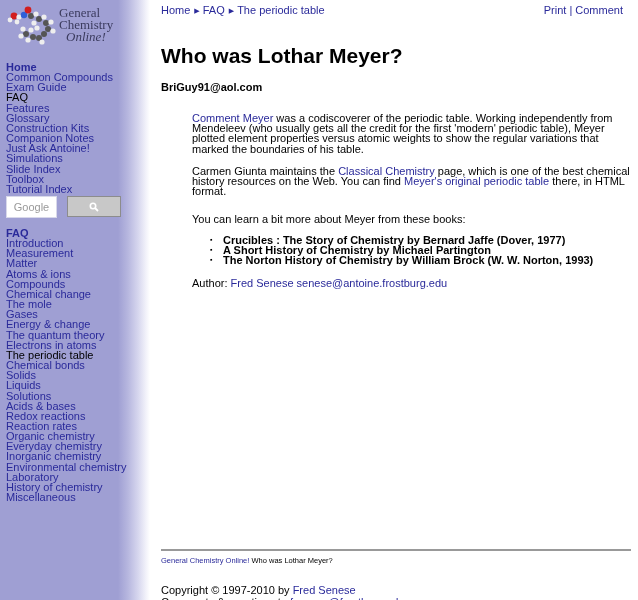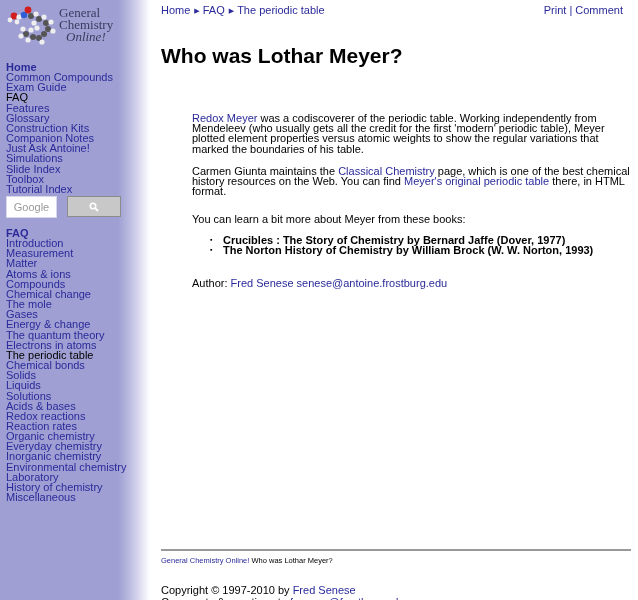--- a/index.html
+++ b/index.html
@@ -160,28 +160,30 @@
   </div>
   <div id="tools">
     <a class="lnk">Print</a>
     <span class="lnk" style="color:#2a2a9a">|</span>
     <a class="lnk">Comment</a>
   </div>
 
   <h1>Who was Lothar Meyer?</h1>
 
   <div id="question">
+    <div>BriGuy91@aol.com</div>
   </div>
 
   <div id="answer">
-    <p id="p1"><a class="lnk">Redox Meyer</a><span> was a codiscoverer of the periodic table. Working independently from Mendeleev (who usually gets all the credit for the first 'modern' periodic table), Meyer plotted element properties versus atomic weights to show the regular variations that marked the boundaries of his table.</span></p>
+    <p id="p1"><a class="lnk">Comment Meyer</a><span> was a codiscoverer of the periodic table. Working independently from Mendeleev (who usually gets all the credit for the first 'modern' periodic table), Meyer plotted element properties versus atomic weights to show the regular variations that marked the boundaries of his table.</span></p>
     <p id="p2"><span>Carmen Giunta maintains the </span><a class="lnk">Classical Chemistry</a><span> page, which is one of the best chemical history resources on the Web. You can find </span><a class="lnk">Meyer's original periodic table</a><span> there, in HTML format.</span></p>
     <p id="p3">You can learn a bit more about Meyer from these books:</p>
     <ul id="books">
       <li><b>Crucibles : The Story of Chemistry</b><span> by Bernard Jaffe (Dover, 1977)</span></li>
+      <li><b>A Short History of Chemistry</b><span> by Michael Partington</span></li>
       <li><b>The Norton History of Chemistry</b><span> by William Brock (W. W. Norton, 1993)</span></li>
     </ul>
     <p id="author"><span>Author: </span><a class="lnk">Fred Senese</a> <a class="lnk">senese@antoine.frostburg.edu</a></p>
   </div>
 
   <div id="rule"></div>
   <div id="footnote"><a class="lnk">General Chemistry Online!</a><span> Who was Lothar Meyer?</span></div>
   <div id="copyright">
     <div><span>Copyright © 1997-2010 by </span><a class="lnk">Fred Senese</a></div>
     <div><span>Comments &amp; questions to </span><a class="lnk">fsenese@frostburg.edu</a></div>

